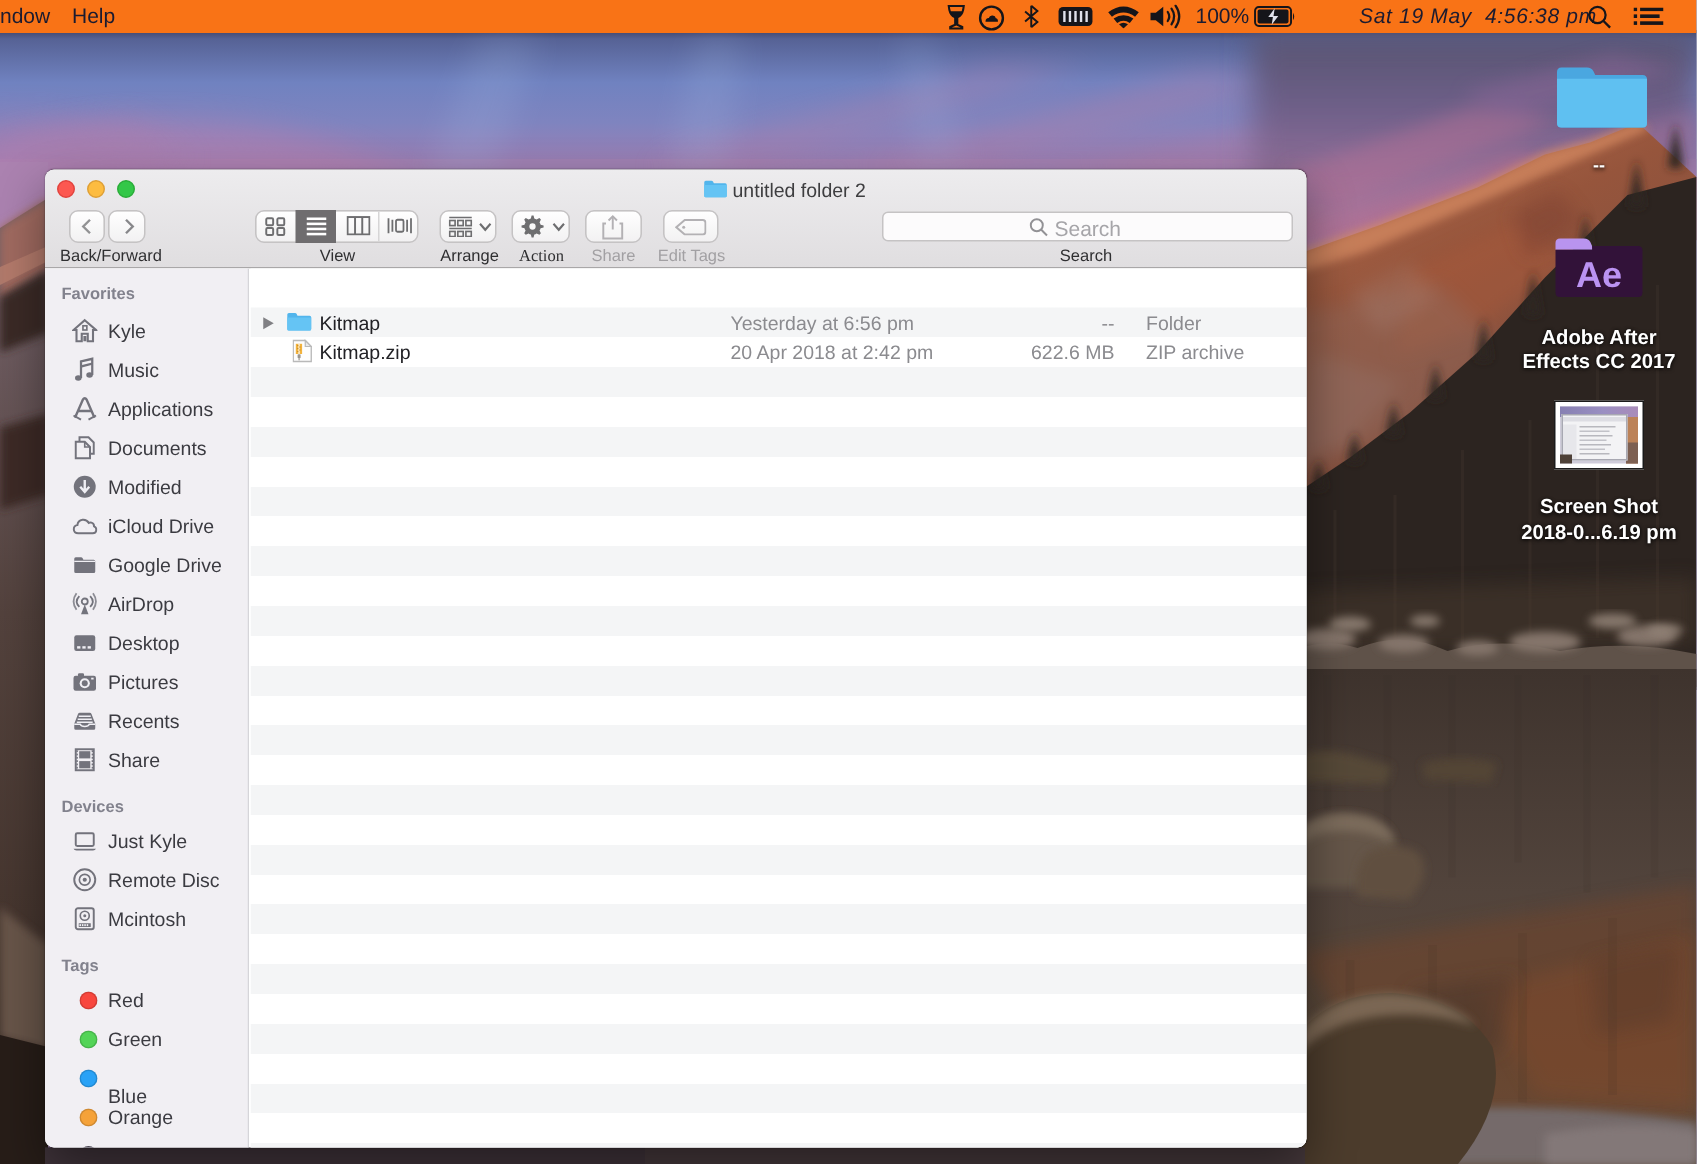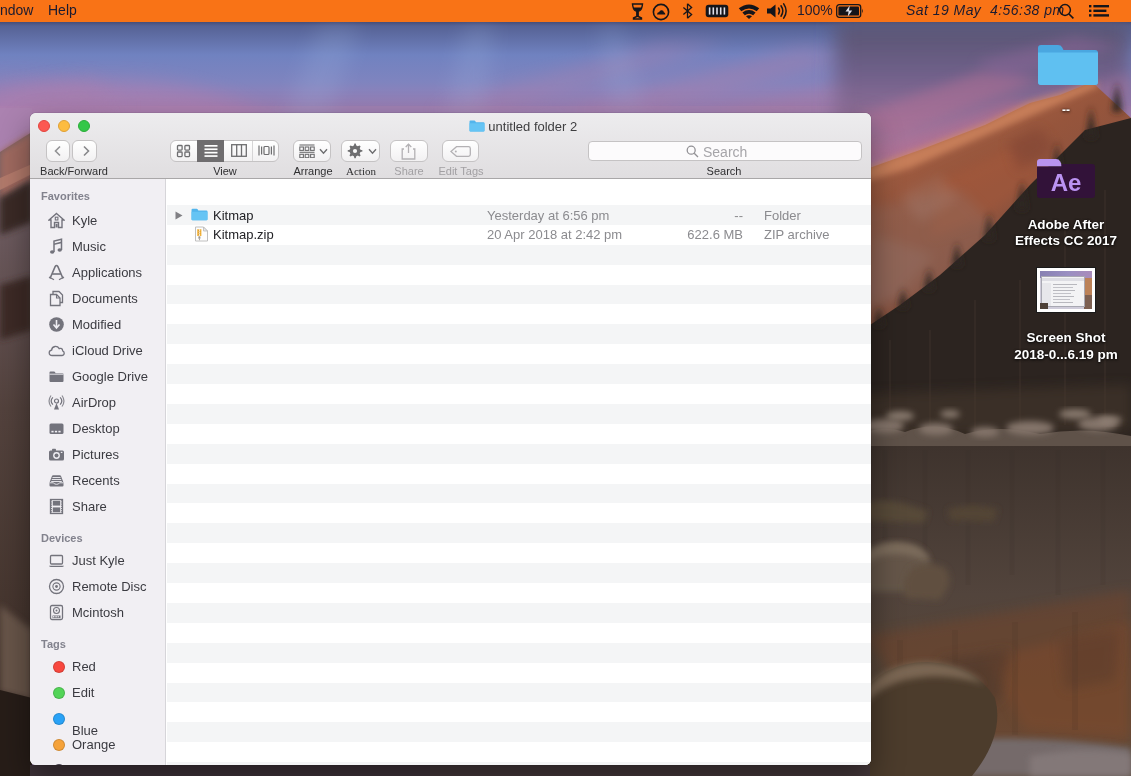--- a/index.html
+++ b/index.html
@@ -511,21 +511,21 @@
           <circle cx="8.5" cy="6.5" r="1" fill="#73737c"></circle>
           <rect x="4.5" y="11.5" width="8" height="2.5" fill="#73737c"></rect>
           <rect x="5" y="12.1" width="1" height="1.3" fill="#f0eff4"></rect>
           <rect x="6.6" y="12.1" width="1" height="1.3" fill="#f0eff4"></rect>
           <rect x="8.2" y="12.1" width="1" height="1.3" fill="#f0eff4"></rect>
           <rect x="9.8" y="12.1" width="1" height="1.3" fill="#f0eff4"></rect>
         </svg></div>
       <div class="shead" style="top: 458.5px;">Tags</div>
       <div class="sitem" style="top: 480px;">Red</div>
       <div class="dot" style="top: 481.5px; background: rgb(248, 71, 62); border: 1px solid rgba(0, 0, 0, 0.15);"></div>
-      <div class="sitem" style="top: 506px;">Edit</div>
+      <div class="sitem" style="top: 506px;">Green</div>
       <div class="dot" style="top: 507.5px; background: rgb(83, 212, 87); border: 1px solid rgba(0, 0, 0, 0.15);"></div>
       <div class="sitem" style="top: 532px; margin-top: 12px;">Blue</div>
       <div class="dot" style="top: 533.5px; background: rgb(41, 162, 246); border: 1px solid rgba(0, 0, 0, 0.15);"></div>
       <div class="sitem" style="top: 558px;">Orange</div>
       <div class="dot" style="top: 559.5px; background: rgb(245, 162, 57); border: 1px solid rgba(0, 0, 0, 0.15);"></div>
       <div class="sitem" style="top: 583px;"></div>
       <div class="dot" style="top: 584.5px; background: rgb(86, 80, 95); border: 1px solid rgba(0, 0, 0, 0.15);"></div>
     </div>
 
   <div id="main">

